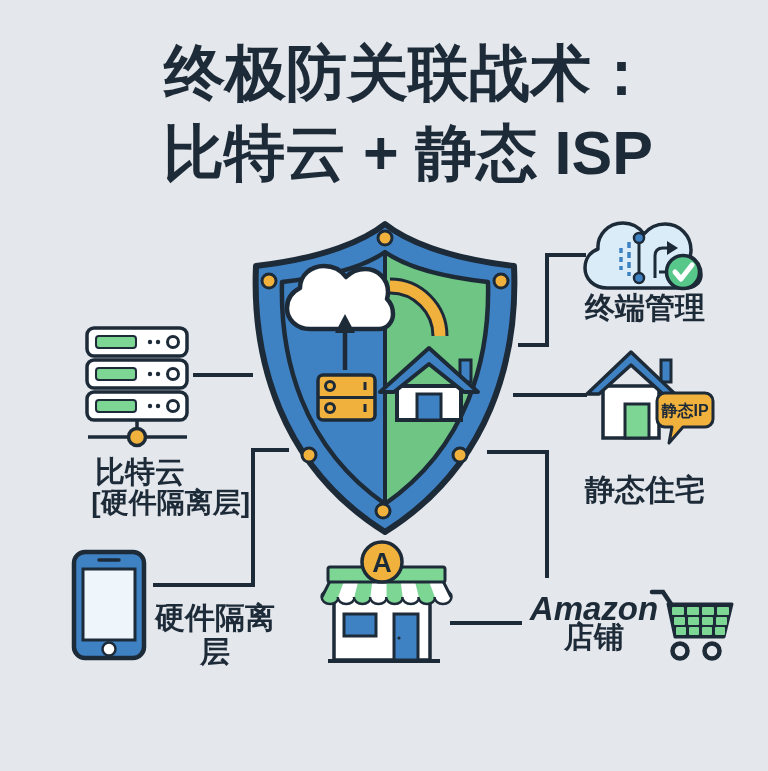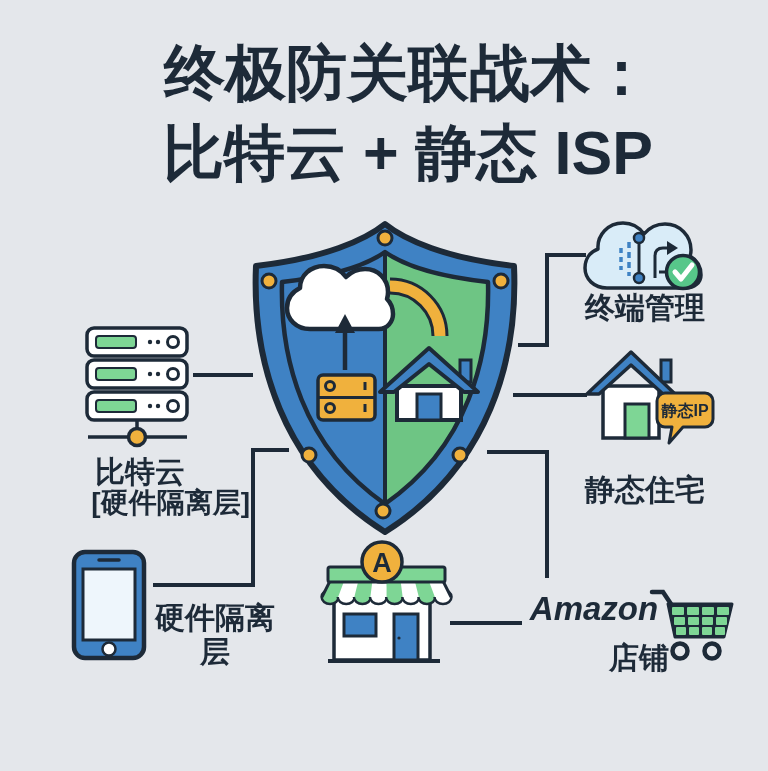--- a/index.html
+++ b/index.html
@@ -195,21 +195,21 @@
       <line x1="125" y1="41" x2="133" y2="57" stroke="var(--ink)" stroke-width="3"></line>
       <rect x="10" y="27" width="117" height="15" rx="2" fill="var(--lgreen)" stroke="var(--ink)" stroke-width="3"></rect>
     </g>
     <g>
       <circle cx="64" cy="22" r="20" fill="var(--yellow)" stroke="var(--ink)" stroke-width="3.5"></circle>
       <text x="64" y="32" text-anchor="middle" font-size="27" font-weight="900" fill="var(--ink)">A</text>
     </g>
     <line x1="10" y1="121" x2="122" y2="121" stroke="var(--ink)" stroke-width="4"></line>
   </svg>
   <div class="label lbl-32" style="left:519px;top:591px;width:150px;">Amazon</div>
-  <div class="label lbl-30" style="left:519px;top:641px;width:150px;text-align:right;">店铺</div>
+  <div class="label lbl-30" style="left:519px;top:620px;width:150px;">店铺</div>
 
   <svg style="left:646px;top:584px;" width="90" height="78" viewBox="0 0 90 78">
     <path d="M6,8 L17,8 L25,20" fill="none" stroke="var(--ink)" stroke-width="4.5" stroke-linecap="round"></path>
     <polygon points="22,20 86,20 78,53 29,53" fill="var(--ink)" stroke="var(--ink)" stroke-width="3" stroke-linejoin="round"></polygon>
     <g fill="var(--lgreen)">
       <rect x="26" y="23" width="12" height="8" rx="1"></rect>
         <rect x="41" y="23" width="12" height="8" rx="1"></rect>
       <rect x="56" y="23" width="12" height="8" rx="1"></rect>
         <rect x="71" y="23" width="12" height="8" rx="1"></rect>
       <rect x="28" y="33" width="11" height="8" rx="1"></rect>

